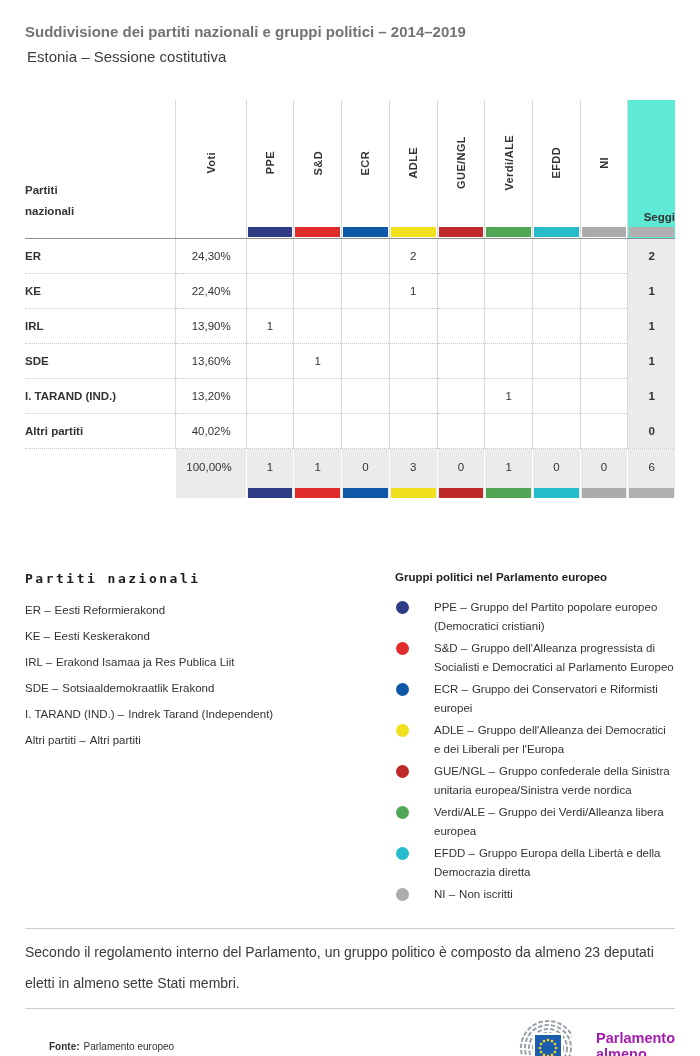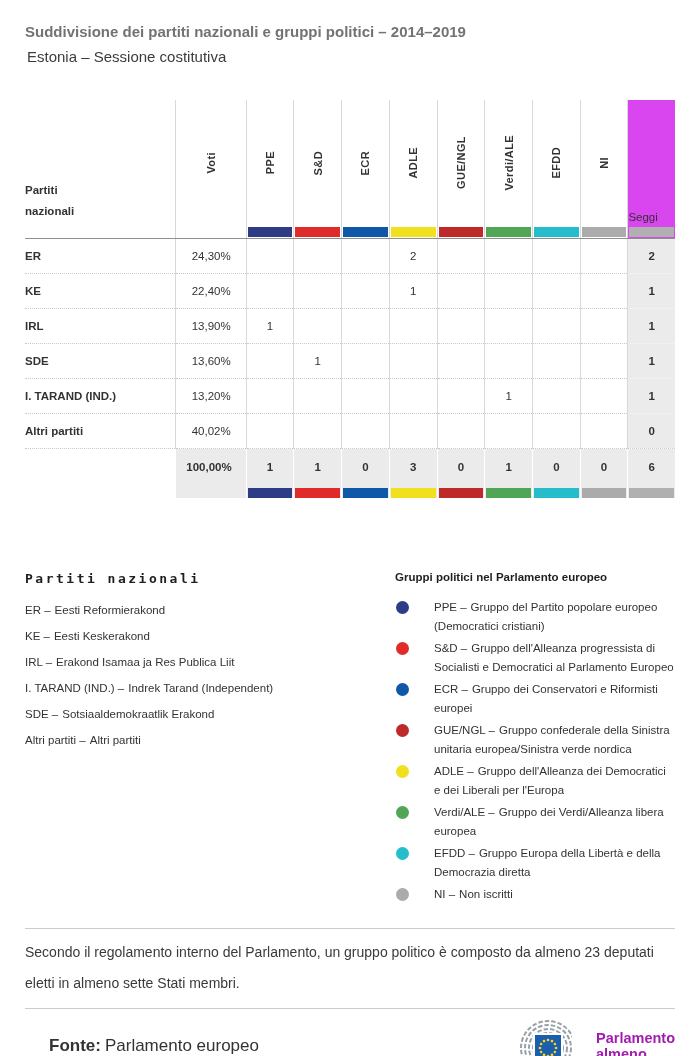--- a/index.html
+++ b/index.html
@@ -14,32 +14,32 @@
   th, td { font-size: 11.5px; color: #333; }
 
   thead th { height: 138px; vertical-align: bottom; position: relative; border-bottom: 1px solid #8f8f8f; }
   th.h-name { text-align: left; padding-bottom: 16px; font-size: 11.5px; line-height: 21px; white-space: pre-line; font-weight: bold; }
   th.h-voti, th.h-grp, th.h-seggi { border-left: 1px solid #d8d8d8; }
   .vwrap { position: absolute; top: 0; left: 0; right: 0; bottom: 12px;
            display: flex; align-items: center; justify-content: center; }
   .vlabel { writing-mode: vertical-rl; transform: rotate(180deg); font-weight: bold;
             font-size: 11px; letter-spacing: 0.4px; white-space: nowrap; }
   .hbar { position: absolute; left: 1px; right: 1px; bottom: 1px; height: 10px; }
-  th.h-seggi { background: #d946ef; text-align: left; padding-bottom: 15px; font-weight: normal; }
+  th.h-seggi { background: #5eead4; text-align: right; padding-bottom: 15px; font-weight: bold; }
 
   tr.data td { height: 35px; border-top: 1px dotted #c8c8c8; }
   tr.data:first-child td { border-top: none; }
   td.c-name { text-align: left; font-weight: bold; }
   td.c-voti { text-align: right; padding-right: 15px; border-left: 1px solid #d8d8d8; }
   td.c-grp  { text-align: center; border-left: 1px solid #d8d8d8; }
   td.c-seggi { text-align: center; font-weight: bold; background: #ebebeb; border-left: 1px solid #d8d8d8; }
   tr.data td.c-seggi { border-top: 1px dotted #f4f4f4; }
 
   tr.total td { height: 50px; border-top: 1px dotted #c8c8c8; background: #ebebeb; position: relative;
-                font-weight: bold; vertical-align: middle; padding-bottom: 12px; border-left: 1px solid #fff; }
+                font-weight: normal; vertical-align: middle; padding-bottom: 12px; border-left: 1px solid #fff; }
   tr.total td.t-empty { background: transparent; border-left: none; }
   tr.total td.c-voti { padding-right: 14px; border-left: 1px solid #fff; }
   tr.total .hbar { bottom: 0; }
 
   .legends { display: flex; margin-top: 73px; min-height: 357px; align-items: flex-start; }
   .leg-left { width: 370px; flex: 0 0 370px; }
   .leg-left h3 { font-family: "DejaVu Sans Mono", monospace; font-size: 13px; letter-spacing: 2.5px;
                  font-weight: bold; color: #1f1f1f; }
   .leg-left ul { list-style: none; margin-top: 17px; }
   .leg-left li { font-size: 11.5px; line-height: 15px; margin-bottom: 11px; }
@@ -47,21 +47,21 @@
   .leg-right { flex: 1; }
   .leg-right h3 { font-size: 11.5px; font-weight: bold; color: #1f1f1f; }
   .leg-right ul { list-style: none; margin-top: 15px; }
   .leg-right li { display: flex; margin-bottom: 3px; font-size: 11.5px; line-height: 19px; gap: 14px; }
   .dot { width: 13px; height: 13px; border-radius: 50%; flex: 0 0 13px; margin: 3px 11px 0 1px; }
 
   hr.rule { border: none; border-top: 1px solid #ccc; }
   .note { padding: 8px 0 9px; font-size: 14px; line-height: 31px; color: #3a3a3a; max-width: 650px; }
 
   .bottom-row { margin-top: 10px; display: flex; justify-content: space-between; align-items: center; height: 54px; }
-  .fonte { font-size: 17px; padding-left: 24px; }
+  .fonte { font-size: 10px; padding-left: 24px; }
   .fonte b { margin-right: 4px; }
   .ep-logo { display: flex; align-items: center; }
   .ep-logo-text { margin-left: 24px; font-size: 14.5px; line-height: 16px; font-weight: bold; color: #a21caf; }
 </style>
 </head>
 <body>
 
 <div class="page">
 
   <h1 class="title">Suddivisione dei partiti nazionali e gruppi politici – 2014–2019</h1>
@@ -239,47 +239,47 @@
     </tbody>
   </table>
 
   <div class="legends">
     <div class="leg-left">
       <h3>Partiti nazionali</h3>
       <ul>
         <li><span class="abbr">ER –</span><span>Eesti Reformierakond</span></li>
         <li><span class="abbr">KE –</span><span>Eesti Keskerakond</span></li>
         <li><span class="abbr">IRL –</span><span>Erakond Isamaa ja Res Publica Liit</span></li>
+        <li><span class="abbr">SDE –</span><span>Sotsiaaldemokraatlik Erakond</span></li>
         <li><span class="abbr">I. TARAND (IND.) –</span><span>Indrek Tarand (Independent)</span></li>
-        <li><span class="abbr">SDE –</span><span>Sotsiaaldemokraatlik Erakond</span></li>
         <li><span class="abbr">Altri partiti –</span><span>Altri partiti</span></li>
       </ul>
     </div>
     <div class="leg-right">
       <h3>Gruppi politici nel Parlamento europeo</h3>
       <ul>
         <li>
             <span class="dot" style="background-color: rgb(45, 60, 132);"></span>
             <span><span class="abbr">PPE –</span><span>Gruppo del Partito popolare europeo (Democratici cristiani)</span></span>
           </li>
         <li>
             <span class="dot" style="background-color: rgb(224, 43, 43);"></span>
             <span><span class="abbr">S&amp;D –</span><span>Gruppo dell'Alleanza progressista di Socialisti e Democratici al Parlamento Europeo</span></span>
           </li>
         <li>
             <span class="dot" style="background-color: rgb(15, 88, 168);"></span>
             <span><span class="abbr">ECR –</span><span>Gruppo dei Conservatori e Riformisti europei</span></span>
           </li>
         <li>
+            <span class="dot" style="background-color: rgb(240, 224, 30);"></span>
+            <span><span class="abbr">ADLE –</span><span>Gruppo dell'Alleanza dei Democratici e dei Liberali per l'Europa</span></span>
+          </li>
+        <li>
             <span class="dot" style="background-color: rgb(190, 41, 41);"></span>
             <span><span class="abbr">GUE/NGL –</span><span>Gruppo confederale della Sinistra unitaria europea/Sinistra verde nordica</span></span>
-          </li>
-        <li>
-            <span class="dot" style="background-color: rgb(240, 224, 30);"></span>
-            <span><span class="abbr">ADLE –</span><span>Gruppo dell'Alleanza dei Democratici e dei Liberali per l'Europa</span></span>
           </li>
         <li>
             <span class="dot" style="background-color: rgb(80, 166, 85);"></span>
             <span><span class="abbr">Verdi/ALE –</span><span>Gruppo dei Verdi/Alleanza libera europea</span></span>
           </li>
         <li>
             <span class="dot" style="background-color: rgb(37, 189, 203);"></span>
             <span><span class="abbr">EFDD –</span><span>Gruppo Europa della Libertà e della Democrazia diretta</span></span>
           </li>
         <li>

